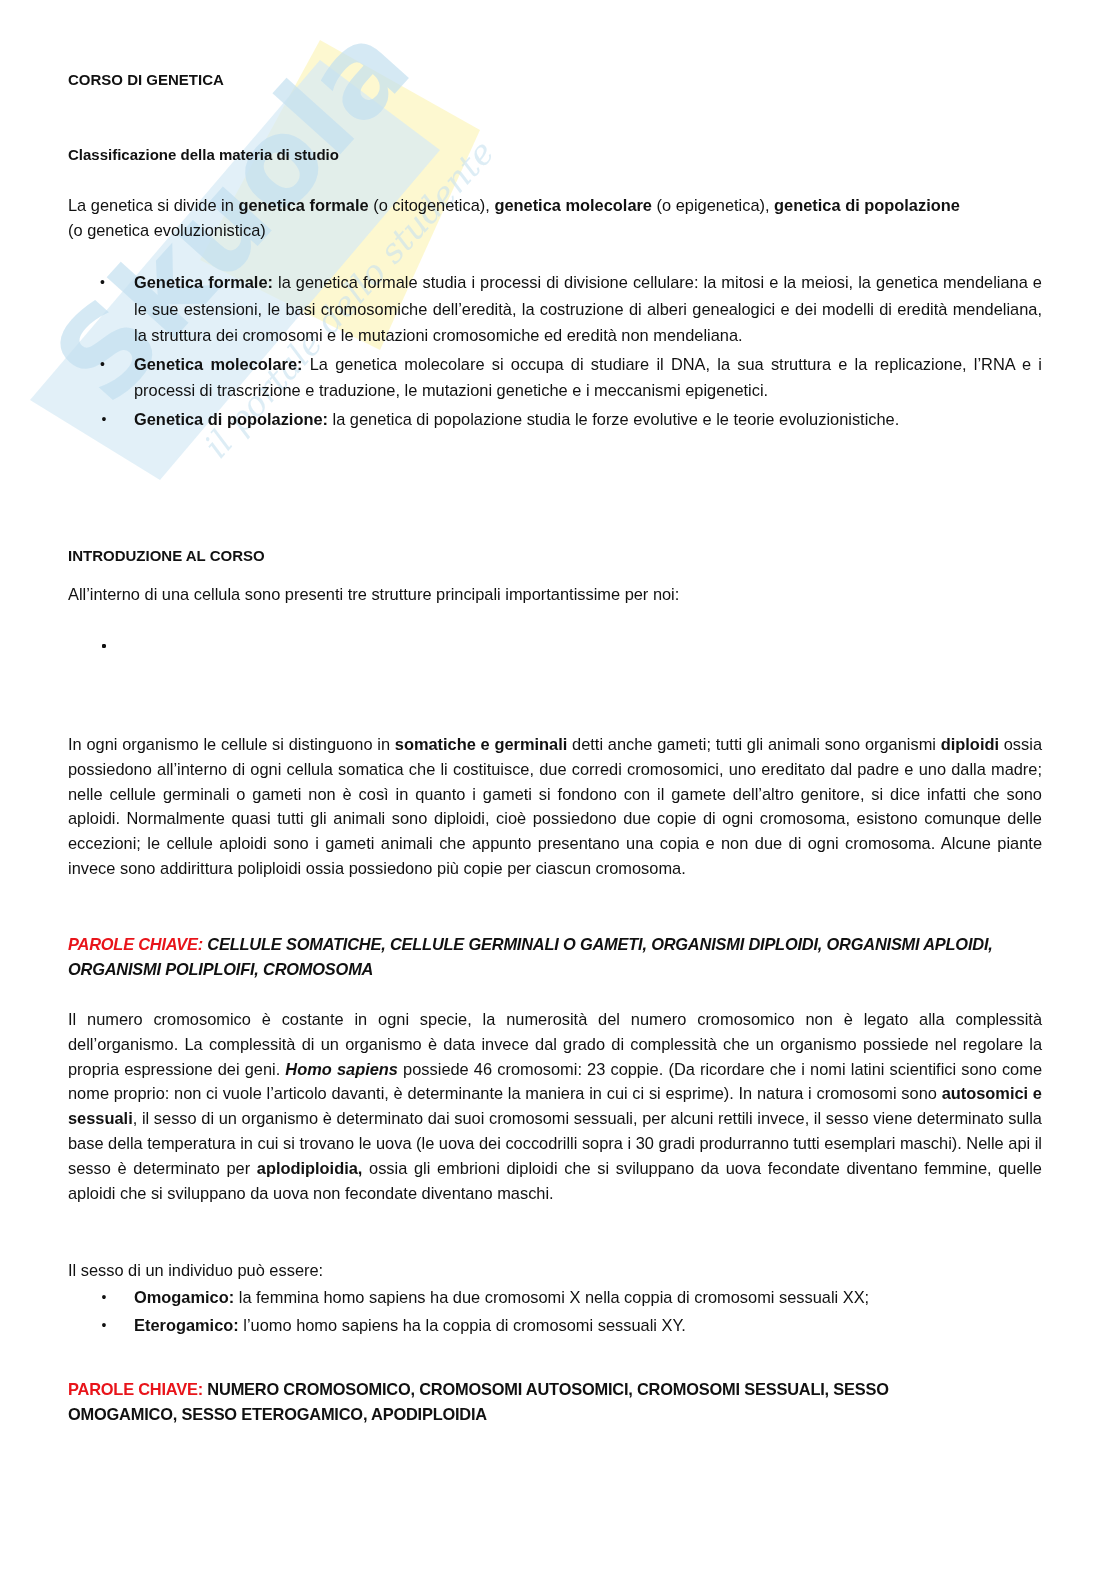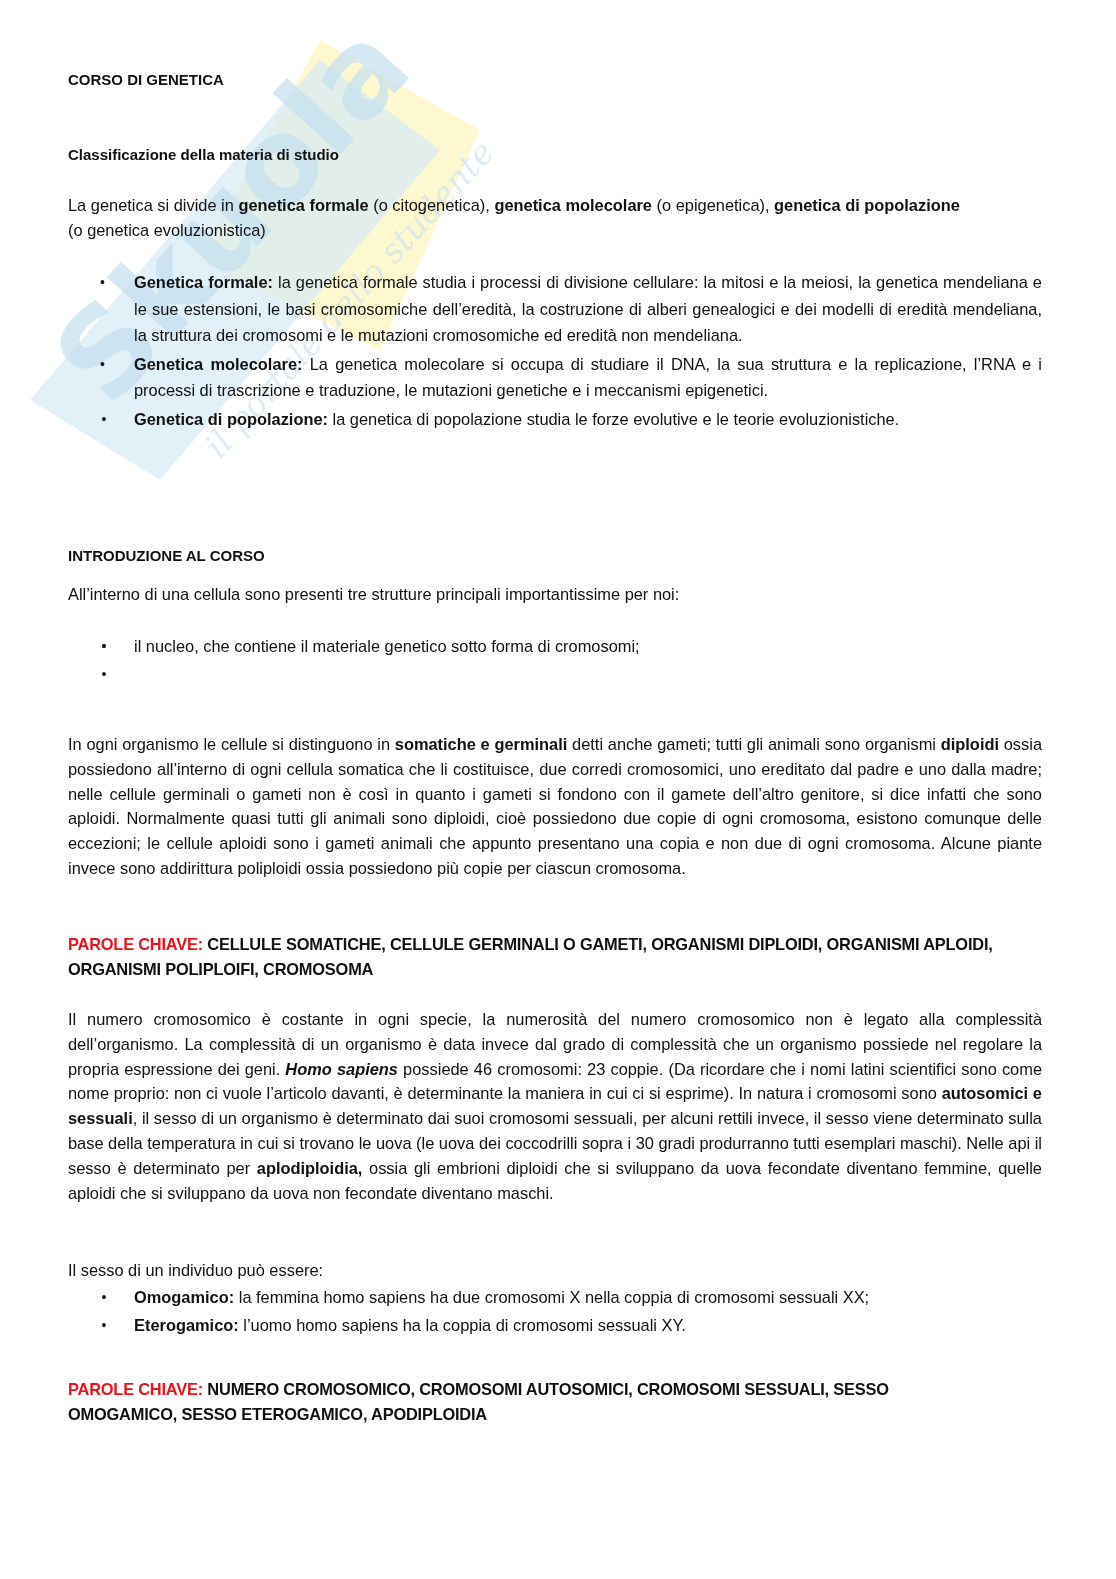--- a/index.html
+++ b/index.html
@@ -67,32 +67,31 @@
   <div class="blk h1" style="top:544px;">INTRODUZIONE AL CORSO</div>
 
   <div class="blk" style="top:582px;">All’interno di una cellula sono presenti tre strutture principali importantissime per noi:</div>
 
   <div class="blk" style="top:632px; line-height:28px;">
     <div class="bul">
       <span class="dot">•</span>
     </div>
     <div class="bul">
       <span class="dot">•</span>
-      <span> il nucleo, che contiene il materiale genetico sotto forma di cromosomi;</span>
     </div>
     <div class="bul">
       <span class="dot">•</span>
     </div>
   </div>
 
   <div class="blk just" style="top:732px;">
     <span>In ogni organismo le cellule si distinguono in </span><span class="b">somatiche e germinali</span><span> detti anche gameti; tutti gli animali sono organismi </span><span class="b">diploidi</span><span> ossia possiedono all’interno di ogni cellula somatica che li costituisce, due corredi cromosomici, uno ereditato dal padre e uno dalla madre; nelle cellule germinali o gameti non è così in quanto i gameti si fondono con il gamete dell’altro genitore, si dice infatti che sono aploidi. Normalmente quasi tutti gli animali sono diploidi, cioè possiedono due copie di ogni cromosoma, esistono comunque delle eccezioni; le cellule aploidi sono i gameti animali che appunto presentano una copia e non due di ogni cromosoma. Alcune piante invece sono addirittura poliploidi ossia possiedono più copie per ciascun cromosoma.</span>
   </div>
 
-  <div class="blk kw" style="top:932px;">
+  <div class="blk kw" style="top:932px;font-style:italic;">
     <span class="red">PAROLE CHIAVE:</span><span> CELLULE SOMATICHE, CELLULE GERMINALI O GAMETI, ORGANISMI DIPLOIDI, ORGANISMI APLOIDI, ORGANISMI POLIPLOIFI, CROMOSOMA</span>
   </div>
 
   <div class="blk just" style="top:1007px;">
     <span>Il numero cromosomico è costante in ogni specie, la numerosità del numero cromosomico non è legato alla complessità dell’organismo. La complessità di un organismo è data invece dal grado di complessità che un organismo possiede nel regolare la propria espressione dei geni. </span><span class="bi">Homo sapiens</span><span> possiede 46 cromosomi: 23 coppie. (Da ricordare che i nomi latini scientifici sono come nome proprio: non ci vuole l’articolo davanti, è determinante la maniera in cui ci si esprime). In natura i cromosomi sono </span><span class="b">autosomici e sessuali</span><span>, il sesso di un organismo è determinato dai suoi cromosomi sessuali, per alcuni rettili invece, il sesso viene determinato sulla base della temperatura in cui si trovano le uova (le uova dei coccodrilli sopra i 30 gradi produrranno tutti esemplari maschi). Nelle api il sesso è determinato per </span><span class="b">aplodiploidia,</span><span> ossia gli embrioni diploidi che si sviluppano da uova fecondate diventano femmine, quelle aploidi che si sviluppano da uova non fecondate diventano maschi.</span>
   </div>
 
   <div class="blk" style="top:1258px;">Il sesso di un individuo può essere:</div>
 
   <div class="blk" style="top:1283px; line-height:28px;">

